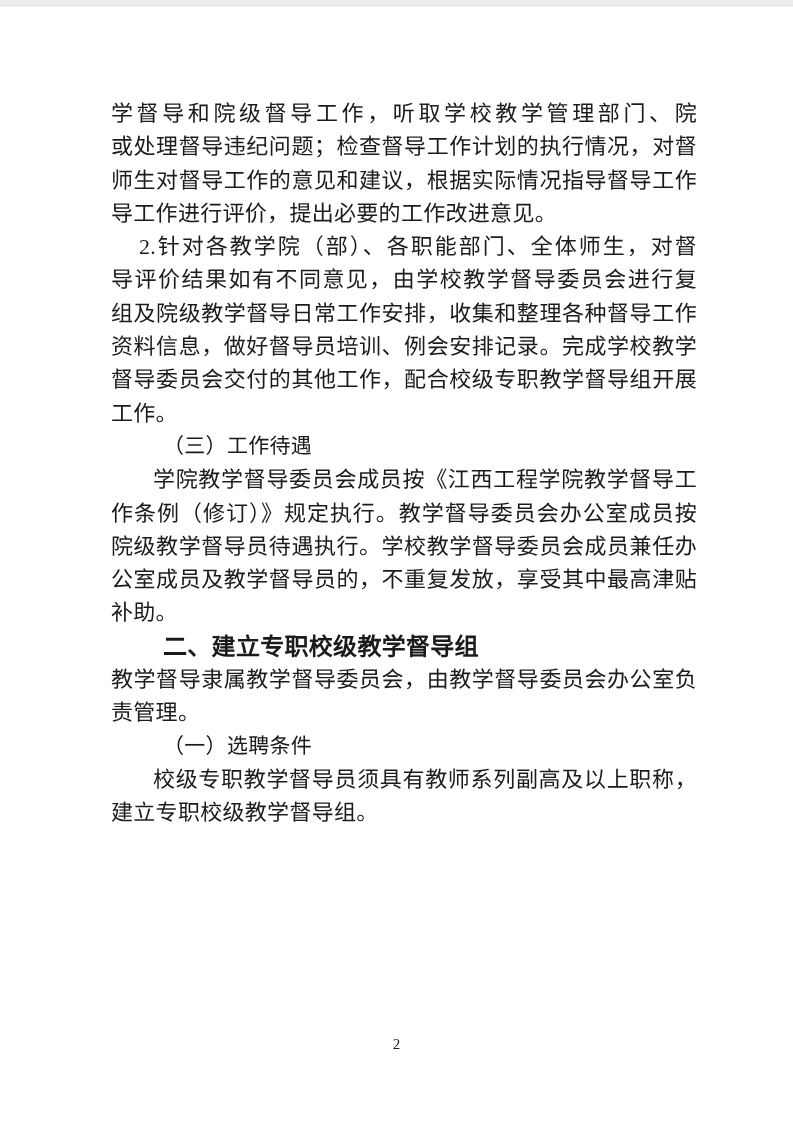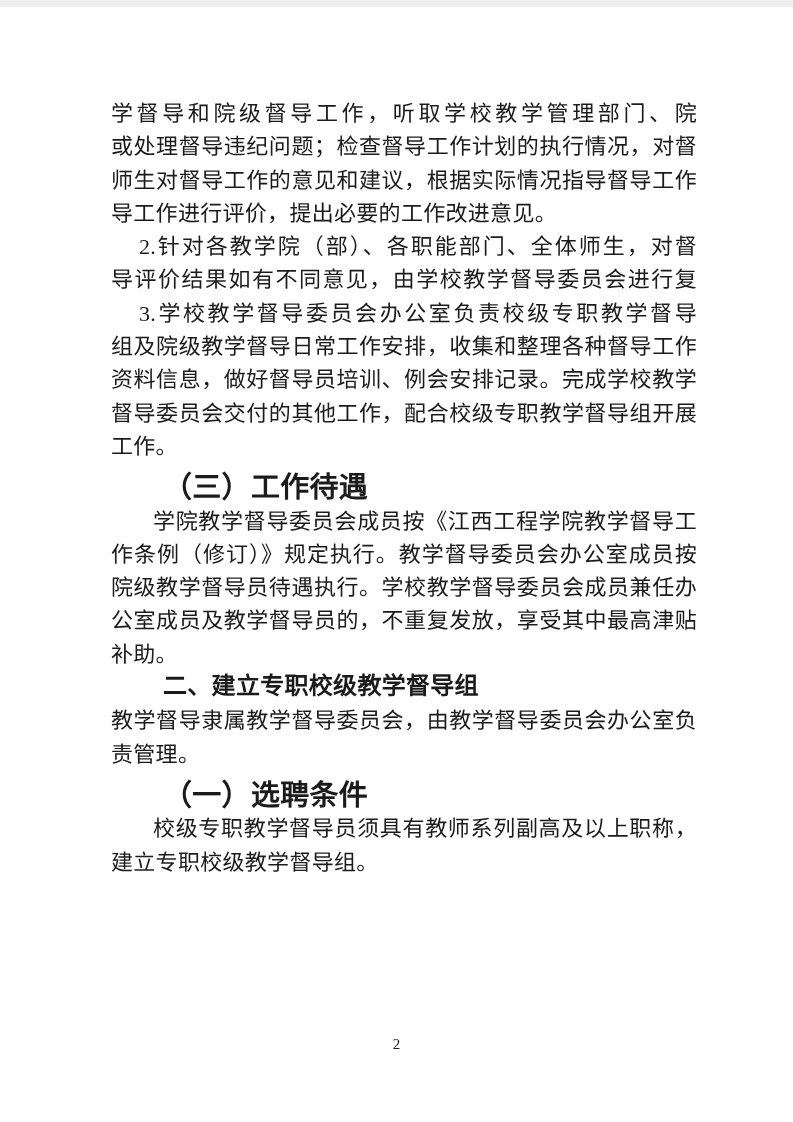--- a/index.html
+++ b/index.html
@@ -40,29 +40,28 @@
   }
   .just {
     text-align: justify;
     text-align-last: justify;
     text-justify: inter-character;
   }
   .ind-num  { text-indent: 28px; }
   .ind-para { text-indent: 42px; }
   .ind-heading { text-indent: 52px; }
   .heading-kai {
-    font-weight: bold;
-    font-size: 29px;
+    font-weight: normal;
+    font-size: 21px;
     font-family: "Liberation Serif", "DejaVu Serif", serif;
-    margin-top: 8px;
   }
   .heading-hei {
     font-weight: bold;
     font-size: 24px;
-    font-family: Liberation Mono, monospace;
+    font-family: Liberation Sans, sans-serif;
   }
   .footer {
     position: absolute;
     top: 1036px;
     left: 0;
     width: 100%;
     text-align: center;
     font-size: 15px;
     font-family: "Liberation Serif", "DejaVu Serif", serif;
     color: #222222;
@@ -73,21 +72,20 @@
 
 <div class="page">
   <div class="scan-edge"></div>
   <div class="doc">
       <div class="line ind-none just">学督导和院级督导工作，听取学校教学管理部门、院（部）、</div>
       <div class="line ind-none just">或处理督导违纪问题；检查督导工作计划的执行情况，对督</div>
       <div class="line ind-none just">师生对督导工作的意见和建议，根据实际情况指导督导工作</div>
       <div class="line ind-none">导工作进行评价，提出必要的工作改进意见。</div>
       <div class="line ind-num just">2.针对各教学院（部）、各职能部门、全体师生，对督</div>
       <div class="line ind-none just">导评价结果如有不同意见，由学校教学督导委员会进行复议，</div>
-      <div class="line ind-num just">3.学校教学督导委员会办公室负责校级专职教学督导</div>
       <div class="line ind-none just">组及院级教学督导日常工作安排，收集和整理各种督导工作</div>
       <div class="line ind-none just">资料信息，做好督导员培训、例会安排记录。完成学校教学</div>
       <div class="line ind-none just">督导委员会交付的其他工作，配合校级专职教学督导组开展</div>
       <div class="line ind-none">工作。</div>
       <div class="line heading-kai ind-heading">（三）工作待遇</div>
       <div class="line ind-para just">学院教学督导委员会成员按《江西工程学院教学督导工</div>
       <div class="line ind-none just">作条例（修订）》规定执行。教学督导委员会办公室成员按</div>
       <div class="line ind-none just">院级教学督导员待遇执行。学校教学督导委员会成员兼任办</div>
       <div class="line ind-none just">公室成员及教学督导员的，不重复发放，享受其中最高津贴</div>
       <div class="line ind-none">补助。</div>

